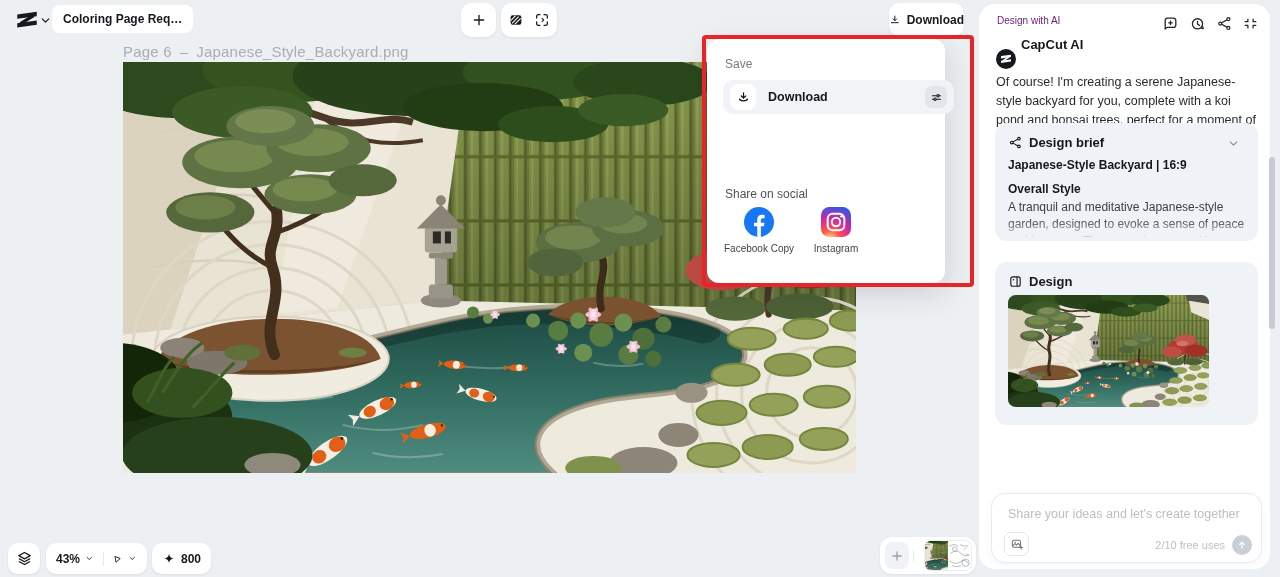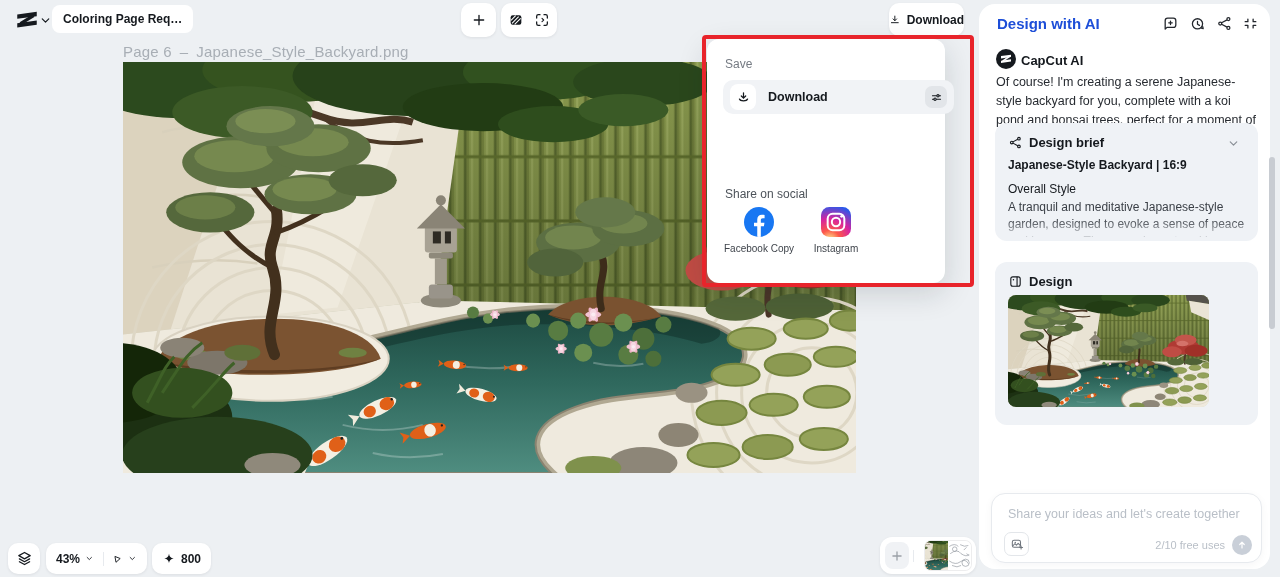--- a/index.html
+++ b/index.html
@@ -47,31 +47,31 @@
   .social { position:absolute; width:88px; text-align:center; cursor:pointer; }
   .social .badge { width:30px; height:30px; margin:0 auto; }
   .social .slabel { margin-top:6px; font-size:10px; line-height:11px; color:#3F444B; }
 
   #annotation-box { left:702px; top:35px; width:272px; height:252px;
     border:4px solid #E8242B; border-radius:4px; z-index:80; pointer-events:none; }
 
   
   #assistant { left:979px; top:4px; width:291px; height:565px; background:#fff;
     border-radius:16px; z-index:40; }
-  #assistant .hdr-title { position:absolute; left:18px; top:11px; font-size:15px; color:#1d4ed8;font-weight:bold; }
+  #assistant .hdr-title { position:absolute; left:18px; top:11px; font-size:10px; color:#701a75; }
   .hdr-ic { position:absolute; top:11px; cursor:pointer; }
-  #bot-name { position:absolute; left:42px; top:49px; font-size:13px; font-weight:700; }
+  #bot-name { position:absolute; left:42px; top:33px; font-size:13px; font-weight:700; }
   #bot-msg { position:absolute; left:17px; top:69px; width:263px; font-size:12.5px;
     line-height:19px; color:#272B31; }
   .card { position:absolute; left:16px; width:263px; background:#EFF2F6; border-radius:12px;padding-left:12px; }
   #brief-card { top:119px; height:118px; }
   #design-card { top:258px; height:163px;text-align:center; }
   .card-title { position:absolute; left:34px; top:12px; font-size:13px; font-weight:700; }
   #brief-sub { position:absolute; left:13px; top:35px; font-size:12px; font-weight:700; }
-  #brief-sec { position:absolute; left:13px; top:59px; font-size:12px; font-weight:400; }
+  #brief-sec { position:absolute; left:13px; top:59px; font-size:12px; font-weight:700; }
   #brief-body { position:absolute; left:13px; top:76px; width:238px; height:38px;
     overflow:hidden; font-size:12px; line-height:17px; color:#3A3F46; }
   #brief-fade { position:absolute; left:4px; right:4px; bottom:0; height:22px;
     background:linear-gradient(rgba(239,242,246,0), #EFF2F6); border-radius:0 0 12px 12px; }
   #design-thumb { position:absolute; left:13px; top:33px; width:201px; height:112px;
     border-radius:8px; overflow:hidden; cursor:pointer; }
 
   
   #composer { position:absolute; left:12px; top:489px; width:271px; height:70px;
     background:#fff; border:1px solid #E7EAEE; border-radius:14px;

